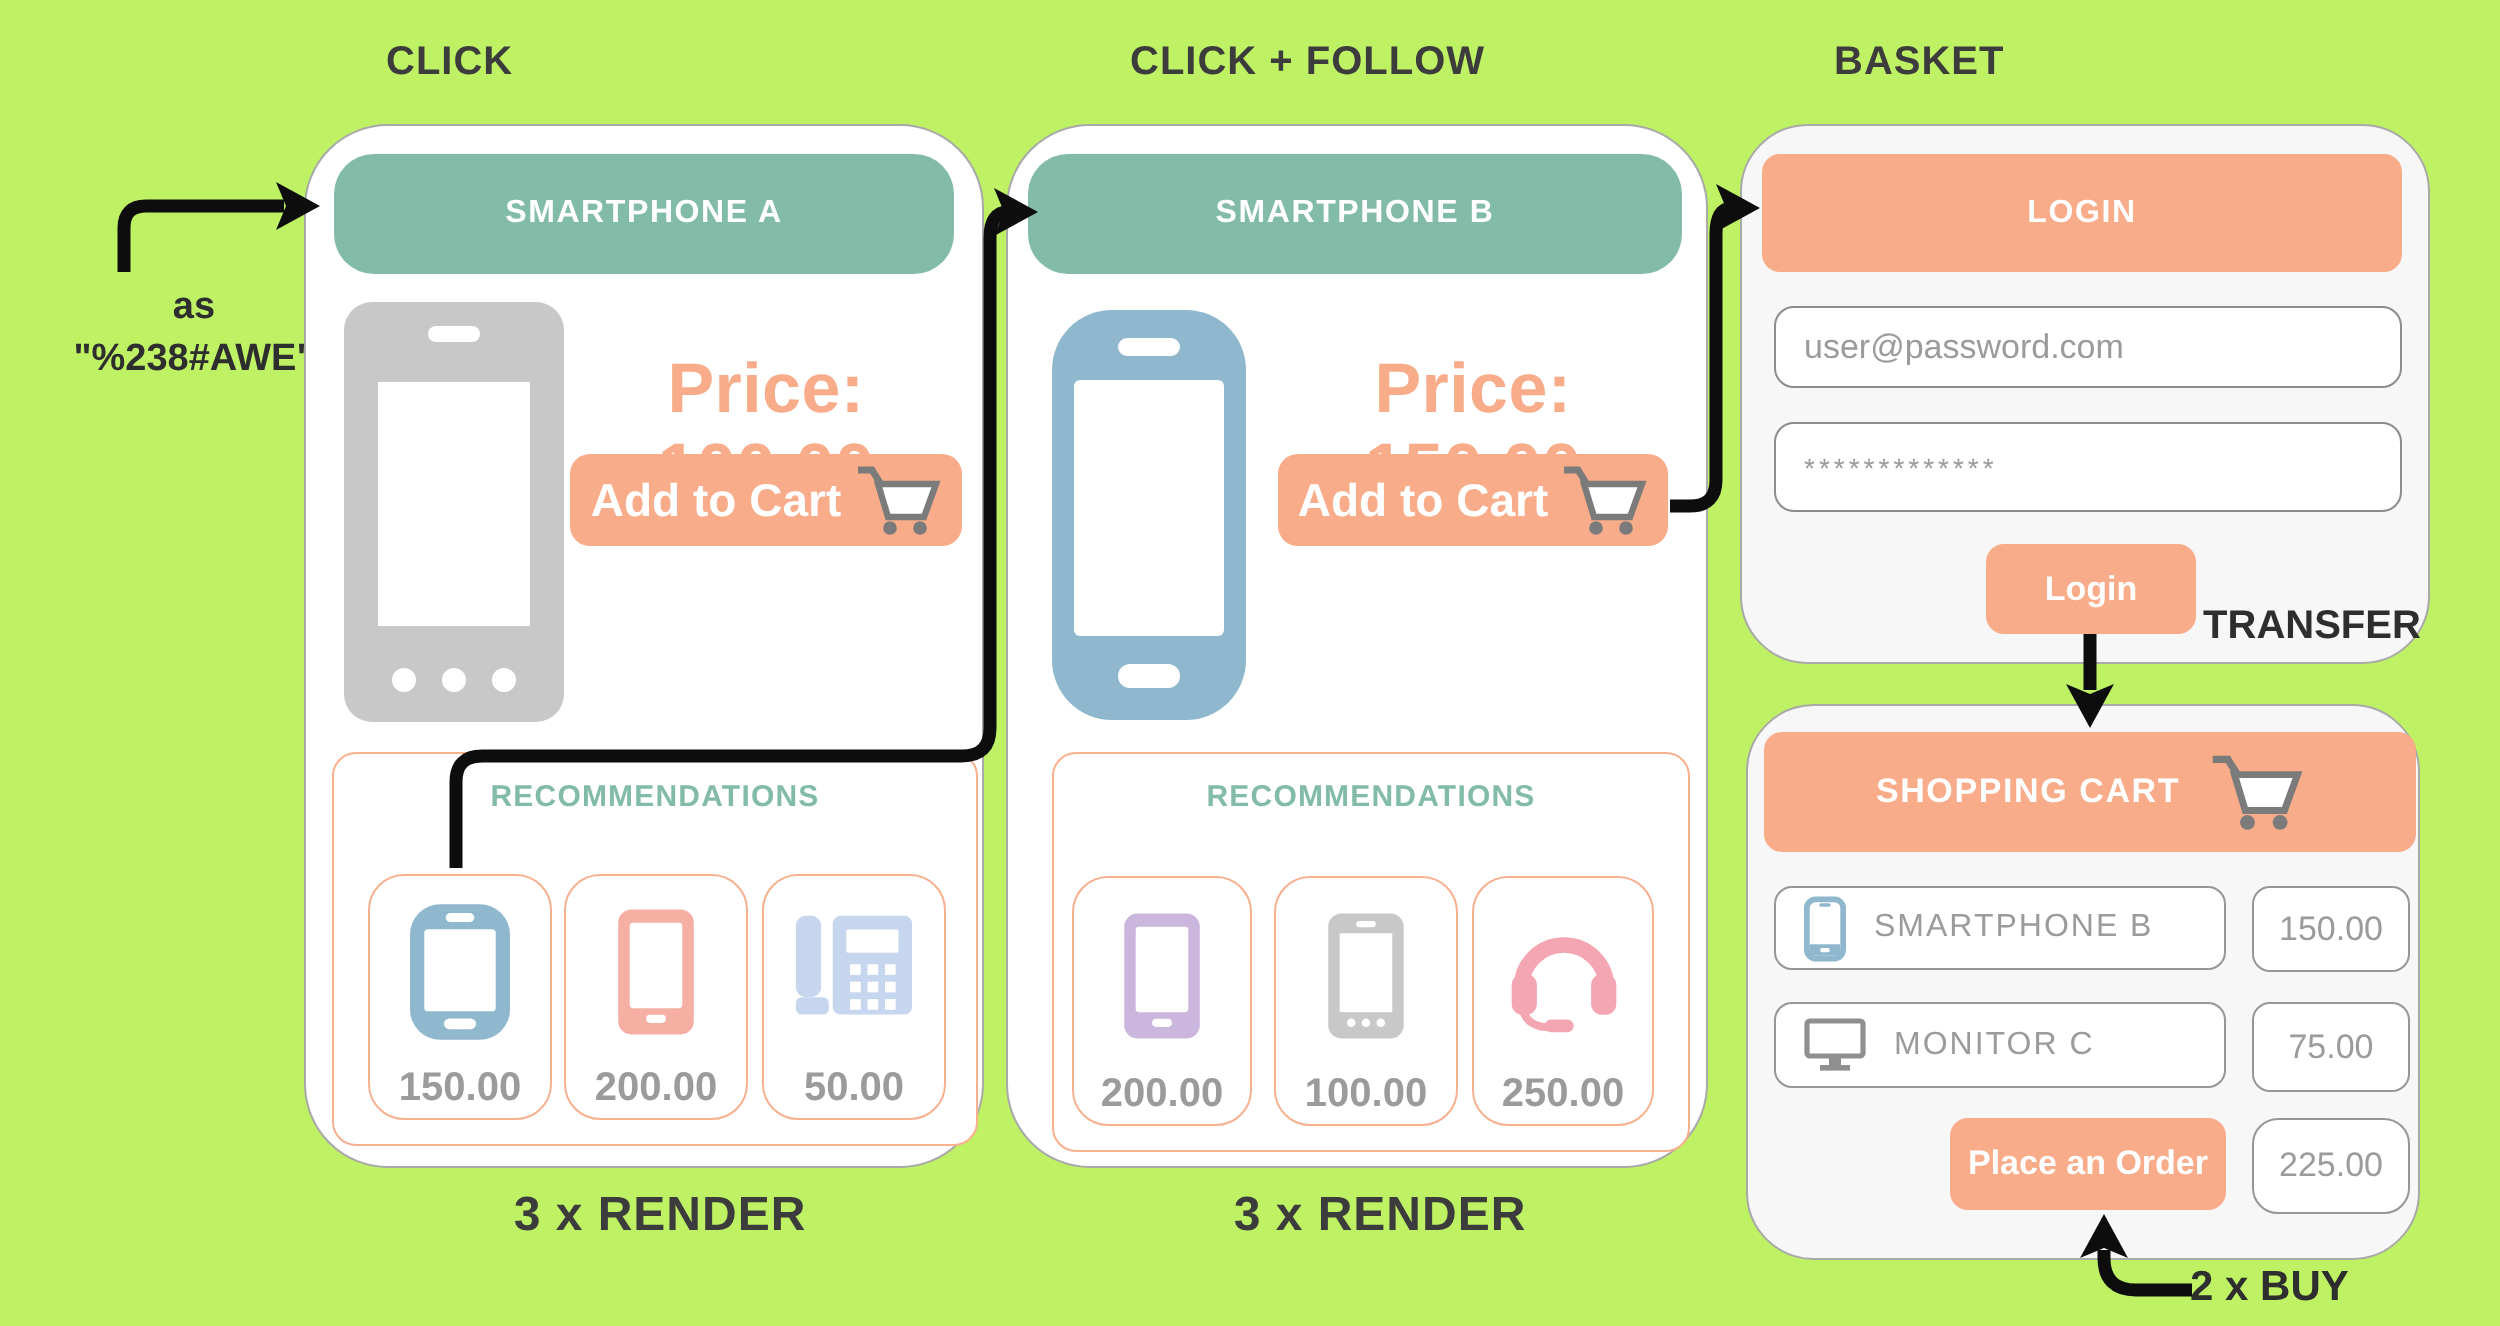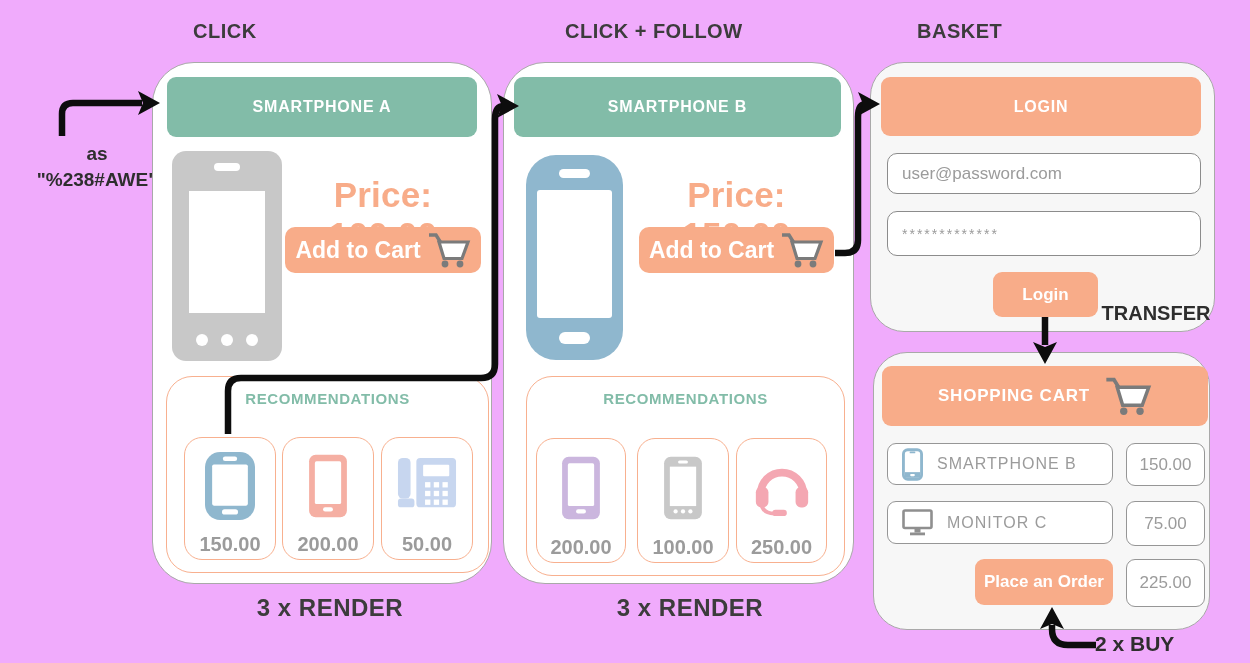--- a/index.html
+++ b/index.html
@@ -1,29 +1,29 @@
 <!DOCTYPE html>
 <html><head>
 <meta charset="utf-8">
 <style>
   html,body{margin:0;padding:0;background:#fff;}
-  .stage{position:relative;width:1250px;height:663px;background:#f0abfc;overflow:hidden;
+  .stage{position:relative;width:1250px;height:663px;background:#bef264;overflow:hidden;
          font-family:"Liberation Sans", sans-serif;}
   .abs{position:absolute;}
   .title{font-size:20px;font-weight:bold;color:#3c3c3c;letter-spacing:.5px;}
   .card{position:absolute;background:#fff;border:1.6px solid #a9a9a9;border-radius:42px;}
   .card-gray{position:absolute;background:#f7f7f7;border:1.6px solid #a9a9a9;border-radius:34px;}
-  .hdr-teal{position:absolute;background:#82bca8;border-radius:9px;display:flex;align-items:center;justify-content:center;
+  .hdr-teal{position:absolute;background:#82bca8;border-radius:20px;display:flex;align-items:center;justify-content:center;
             color:#fff;font-weight:bold;font-size:16px;letter-spacing:.8px;}
   .hdr-salmon{position:absolute;background:#f8ac89;border-radius:9px;display:flex;align-items:center;justify-content:center;
             color:#fff;font-weight:bold;font-size:17px;letter-spacing:.8px;gap:12px;}
   .price{position:absolute;text-align:center;color:#f8ac89;font-size:35px;font-weight:bold;letter-spacing:.2px;}
   .atc-btn{position:absolute;background:#f8ac89;border:none;border-radius:10px;display:flex;align-items:center;justify-content:center;
            gap:4px;color:#fff;font-weight:bold;font-size:23px;cursor:pointer;padding:0;}
-  .rec-box{position:absolute;border:1.7px solid #f8b08f;border-radius:26px;background:#fff;text-decoration:underline;}
+  .rec-box{position:absolute;border:1.7px solid #f8b08f;border-radius:12px;background:#fff;text-decoration:underline;}
   .rec-title{position:absolute;left:0;right:0;top:13px;text-align:center;color:#82bca8;font-weight:bold;font-size:15px;letter-spacing:.6px;}
   .tile{position:absolute;border:1.7px solid #f8b08f;border-radius:18px;background:#fff;display:flex;flex-direction:column;
         align-items:center;justify-content:flex-end;padding-bottom:4px;cursor:pointer;}
   .tile .ic{flex:1;display:flex;align-items:center;justify-content:center;}
   .tile-price{color:#9b9b9b;font-size:20px;font-weight:bold;line-height:1.1;}
   .render-label{position:absolute;text-align:center;color:#3c3c3c;font-size:24px;font-weight:bold;letter-spacing:.5px;}
   .note{position:absolute;text-align:center;color:#2e2e2e;font-size:19px;font-weight:bold;line-height:1.35;}
   .input{position:absolute;background:#fff;border:1.6px solid #8c8c8c;border-radius:10px;padding:0 14px;
          font-family:"Liberation Sans", sans-serif;font-size:17px;color:#6d6d6d;box-sizing:border-box;}
   .input::placeholder{color:#9b9b9b;opacity:1;}
@@ -257,21 +257,21 @@
       </span>
       <span>MONITOR C</span>
     </div>
     <div class="amt-box" style="left:252px;top:148px;width:77px;height:43px;">
       <span>75.00</span>
     </div>
 
     <button class="btn-salmon" style="left:101px;top:206px;width:138px;height:46px;font-size:17px;">
       <span>Place an Order</span>
     </button>
-    <div class="amt-box" style="left:252px;top:206px;width:77px;height:46px;">
+    <div class="amt-box" style="left:252px;top:206px;width:77px;height:46px;border-radius:13px;">
       <span>225.00</span>
     </div>
   </div>
 
   <div class="note" style="left:1095px;top:630px;width:120px;font-size:21px;text-align:left;">2 x BUY</div>
 
   <svg class="arrows" width="1250" height="663" viewBox="0 0 1250 663">
     <g stroke="#0d0d0d" stroke-width="6.5" fill="none">
       <path d="M 62,136 L 62,114 Q 62,103 73,103 L 142,103"></path>
       <path d="M 228,434 L 228,391 Q 228,378 241,378 L 481,378 Q 495,378 495,364 L 495,119 Q 495,106 504,106"></path>

